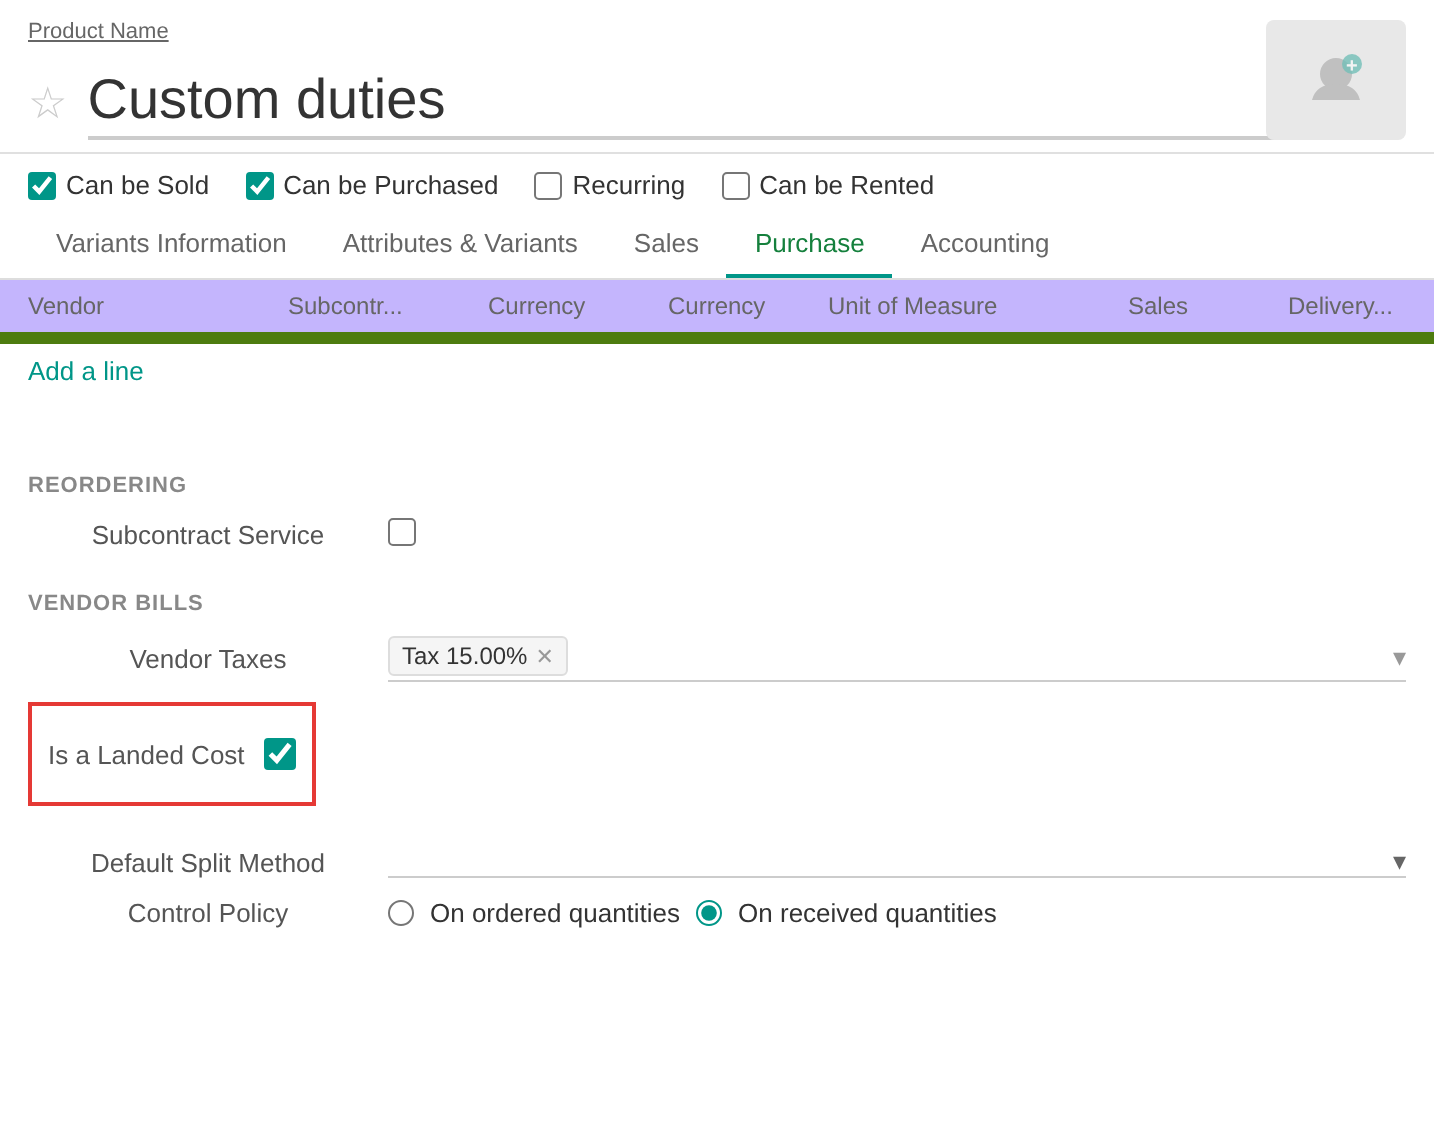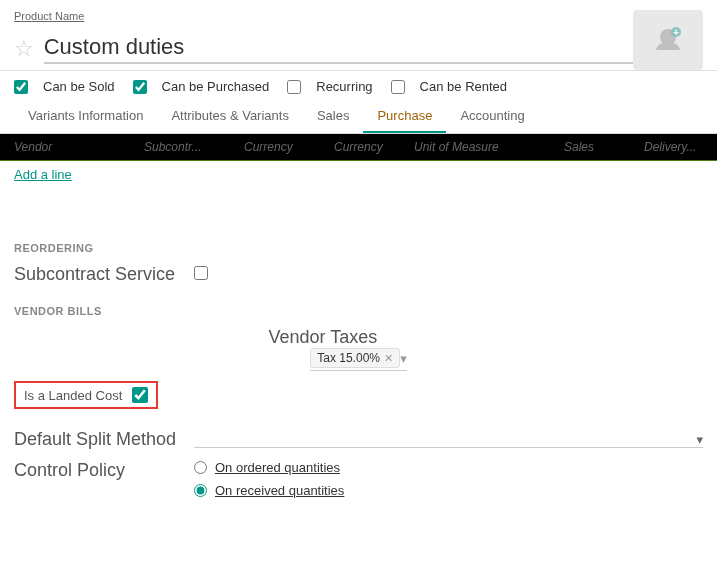--- a/index.html
+++ b/index.html
@@ -2,56 +2,56 @@
 <html><head>
   <meta charset="utf-8">
   <style>
     * { box-sizing: border-box; margin: 0; padding: 0; }
     body { font-family: Arial, sans-serif; font-size: 13px; color: #333; background: #fff; width: 717px; min-height: 565px; }
 
     .header { padding: 10px 14px 6px 14px; border-bottom: 1px solid #e0e0e0; }
     .product-name-label { font-size: 11px; color: #666; margin-bottom: 12px; text-decoration: underline; }
     .product-name-row { display: flex; align-items: center; gap: 10px; }
     .star-icon { font-size: 22px; color: #ccc; cursor: pointer; }
-    .product-title { font-size: 22px; font-weight: 400; color: #333; border-bottom: 2px solid #ccc; padding-bottom: 2px; flex: 1; }
+    .product-title { font-size: 28px; font-weight: 400; color: #333; border-bottom: 2px solid #ccc; padding-bottom: 2px; flex: 1; }
     .lang-badge { font-size: 11px; color: #666; border: 1px solid #ccc; padding: 1px 4px; border-radius: 3px; cursor: pointer; }
     .photo-placeholder { width: 70px; height: 60px; background: #e8e8e8; border-radius: 4px; display: flex; align-items: center; justify-content: center; position: absolute; top: 10px; right: 14px; }
     .photo-placeholder svg { opacity: 0.5; }
 
     .checkboxes-row { display: flex; align-items: center; gap: 18px; padding: 8px 14px 6px 14px; }
-    .checkbox-item { display: flex; align-items: center; gap: 15px; font-size: 13px; }
+    .checkbox-item { display: flex; align-items: center; gap: 5px; font-size: 13px; }
     .checkbox-item input[type="checkbox"] { accent-color: #009688; width: 14px; height: 14px; }
 
     .tabs { display: flex; border-bottom: 1px solid #ddd; padding: 0 14px; }
     .tab { padding: 8px 14px; font-size: 13px; color: #666; cursor: pointer; border-bottom: 2px solid transparent; white-space: nowrap; }
-    .tab.active { color: #a16207; border-bottom: 2px solid #009688; font-weight: 500; }
+    .tab.active { color: #15803d; border-bottom: 2px solid #009688; font-weight: 500; }
 
-    .table-header { display: grid; grid-template-columns: 130px 100px 90px 80px 150px 80px 80px 20px; padding: 6px 14px; background: #000000; border-bottom: 1px solid #4d7c0f; font-style: italic; }
+    .table-header { display: grid; grid-template-columns: 130px 100px 90px 80px 150px 80px 80px 20px; padding: 6px 14px; background: #c4b5fd; border-bottom: 6px solid #4d7c0f; }
     .table-header-cell { font-size: 12px; color: #666; font-weight: 500; }
 
-    .add-line { padding: 6px 14px; color: #009688; cursor: pointer; font-size: 13px; text-decoration: underline; }
+    .add-line { padding: 6px 14px; color: #009688; cursor: pointer; font-size: 13px; }
 
     .content { padding: 14px; }
 
-    .section { margin-top: 40px; }
+    .section { margin-top: 24px; }
     .section-title { font-size: 11px; font-weight: 700; color: #888; text-transform: uppercase; letter-spacing: 0.5px; margin-bottom: 10px; }
 
     .field-row { display: flex; align-items: center; margin-bottom: 10px; }
-    .field-label { font-size: 18px; color: #555; width: 180px; min-width: 180px; }
+    .field-label { font-size: 13px; color: #555; width: 180px; min-width: 180px; text-align: center; }
     .field-value { flex: 1; }
 
     .landed-cost-row { display: flex; align-items: center; margin-bottom: 10px; border: 2px solid #e53935; padding: 4px 8px; display: inline-flex; }
     .landed-cost-label { font-size: 13px; color: #555; margin-right: 10px; }
     .landed-cost-checkbox { width: 16px; height: 16px; accent-color: #009688; }
 
-    .vendor-taxes-row { display: flex; align-items: center; margin-bottom: 10px; flex-direction: column; }
+    .vendor-taxes-row { display: flex; align-items: center; margin-bottom: 10px; }
     .tax-badge { background: #f5f5f5; border: 1px solid #ddd; border-radius: 3px; padding: 2px 6px; font-size: 12px; display: inline-flex; align-items: center; gap: 4px; }
     .tax-close { cursor: pointer; color: #999; font-size: 11px; }
     .dropdown-arrow { color: #999; margin-left: 4px; }
-    .radio-options { display: flex; flex-direction: column; gap: 8px; text-decoration: underline; }
+    .radio-options { display: flex; flex-direction: row; gap: 8px; }
     .radio-item { display: flex; align-items: center; gap: 8px; font-size: 13px; }
     .radio-item input[type="radio"] { accent-color: #009688; }
 
     .vendor-bills-section { margin-top: 20px; }
   </style>
 </head>
 <body>
 
 <div style="position: relative;">
 
@@ -133,21 +133,21 @@
         <div class="field-value" style="display:flex;align-items:center;border-bottom:1px solid #ccc;padding-bottom:2px;">
           <span class="tax-badge">
             <span>Tax 15.00%</span>
             <span class="tax-close">✕</span>
           </span>
           <span class="dropdown-arrow" style="margin-left:auto;">▾</span>
         </div>
       </div>
 
       <div style="margin-bottom:10px;">
-        <span class="landed-cost-row" style="border:2px solid #e53935;padding:4px 8px;display:inline-flex;align-items:center;">
+        <span class="landed-cost-row" style="border:2px solid #e53935;padding:16px 8px;display:inline-flex;align-items:center;">
           <span class="landed-cost-label">Is a Landed Cost</span>
           <input type="checkbox" class="landed-cost-checkbox" checked="" style="accent-color: rgb(0, 150, 136); width: 16px; height: 16px;">
         </span>
       </div>
 
       <div class="field-row">
         <div class="field-label">Default Split Method</div>
         <div class="field-value" style="display:flex;align-items:center;border-bottom:1px solid #ccc;">
           <span style="flex:1;font-size:13px;color:#999;"></span>
           <span style="color:#666;">▾</span>

